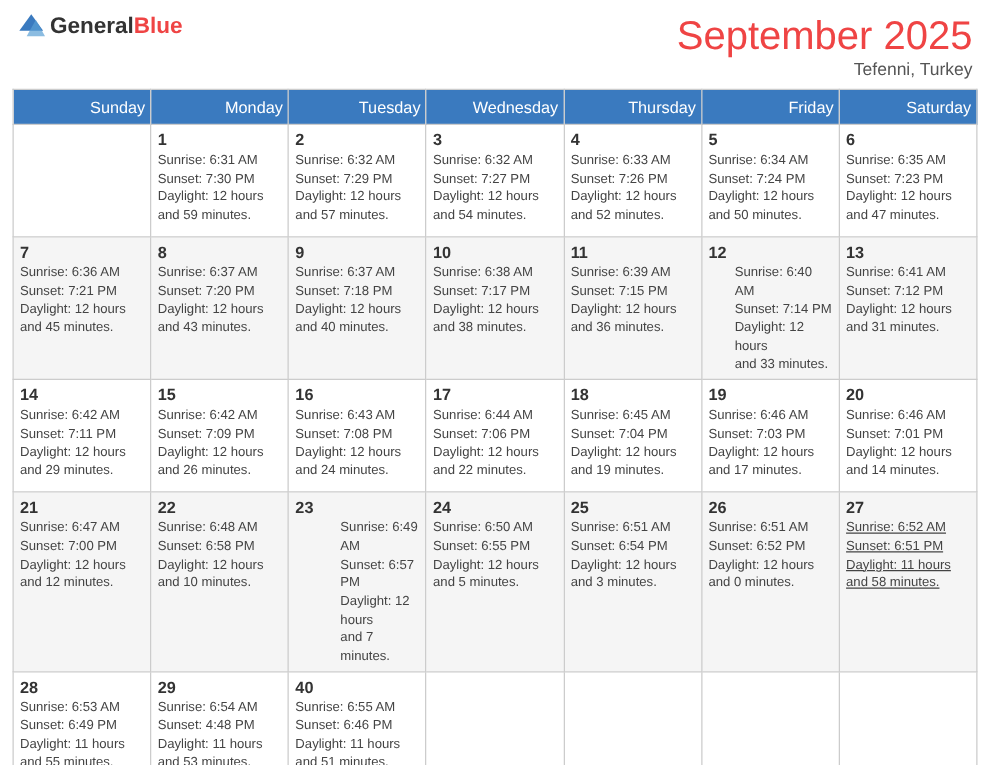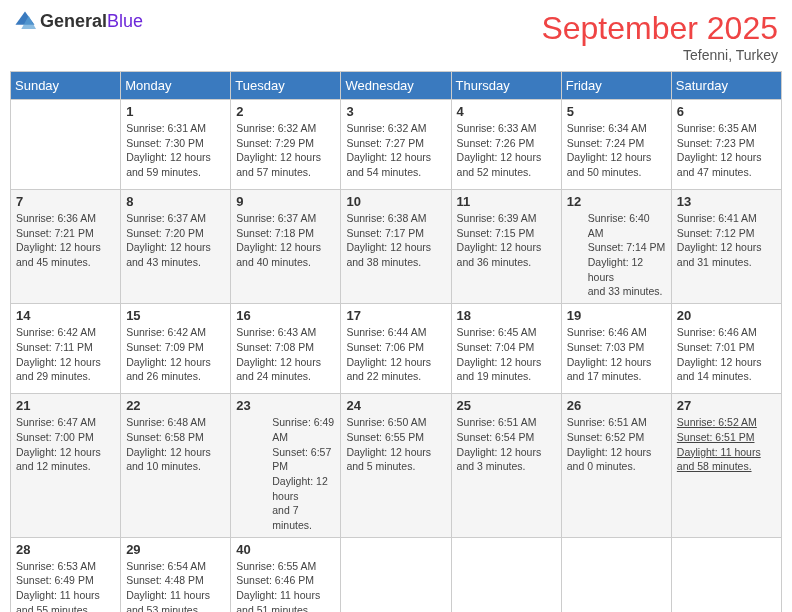--- a/index.html
+++ b/index.html
@@ -24,22 +24,22 @@
     }
     .logo-text-general {
       font-size: 18px;
       font-weight: bold;
       color: #333;
       line-height: 1;
       margin-top: 20px;
     }
     .logo-text-blue {
       font-size: 18px;
-      font-weight: normal;
-      color: #6d28d9;
+      font-weight: bold;
+      color: #ef4444;
       line-height: 1;
     }
     .logo-icon {
       width: 22px;
       height: 22px;
     }
     .title-area {
       text-align: right;
     }
     .month-title {
@@ -54,21 +54,21 @@
     }
     .calendar-table {
       width: 100%;
       border-collapse: collapse;
       font-size: 11px;
     }
     .calendar-table th {
       background-color: #3a7abf;
       color: #fff;
       padding: 6px 4px;
-      text-align: left;
+      text-align: right;
       font-size: 13px;
       font-weight: normal;
       border: 1px solid #ccc;
     }
     .calendar-table td {
       border: 1px solid #ccc;
       vertical-align: top;
       padding: 4px 5px;
       width: 110px;
       min-height: 80px;

